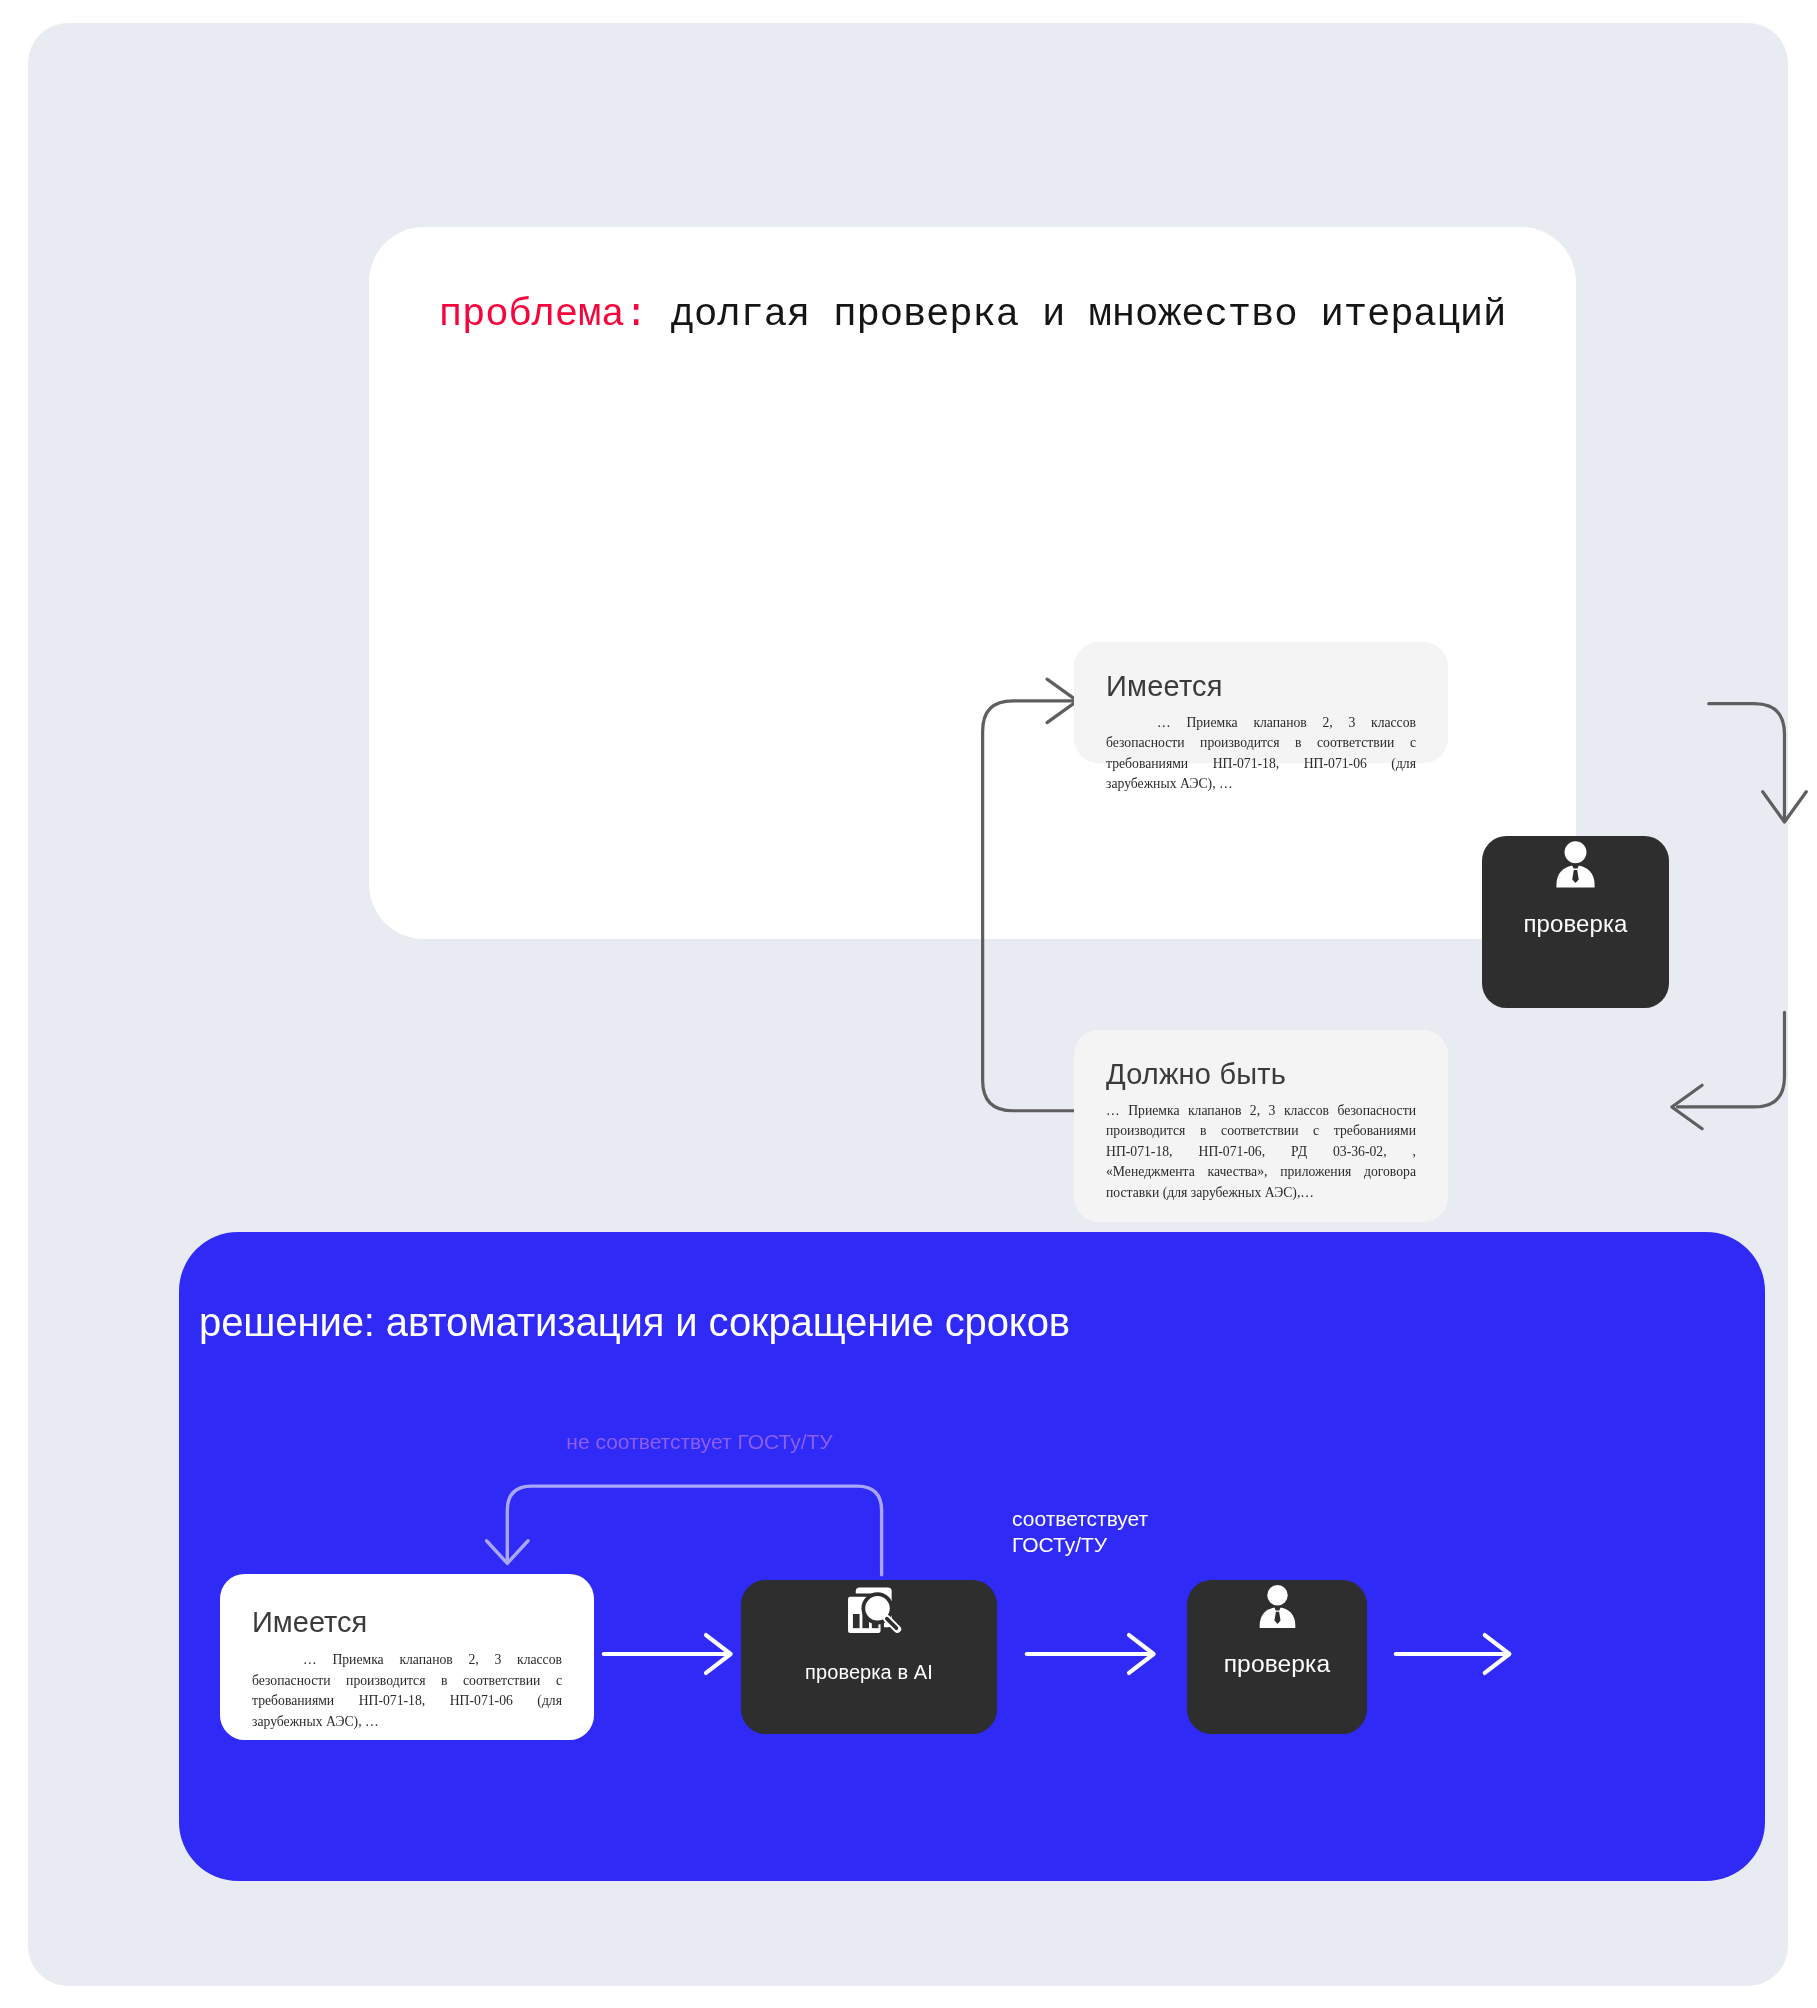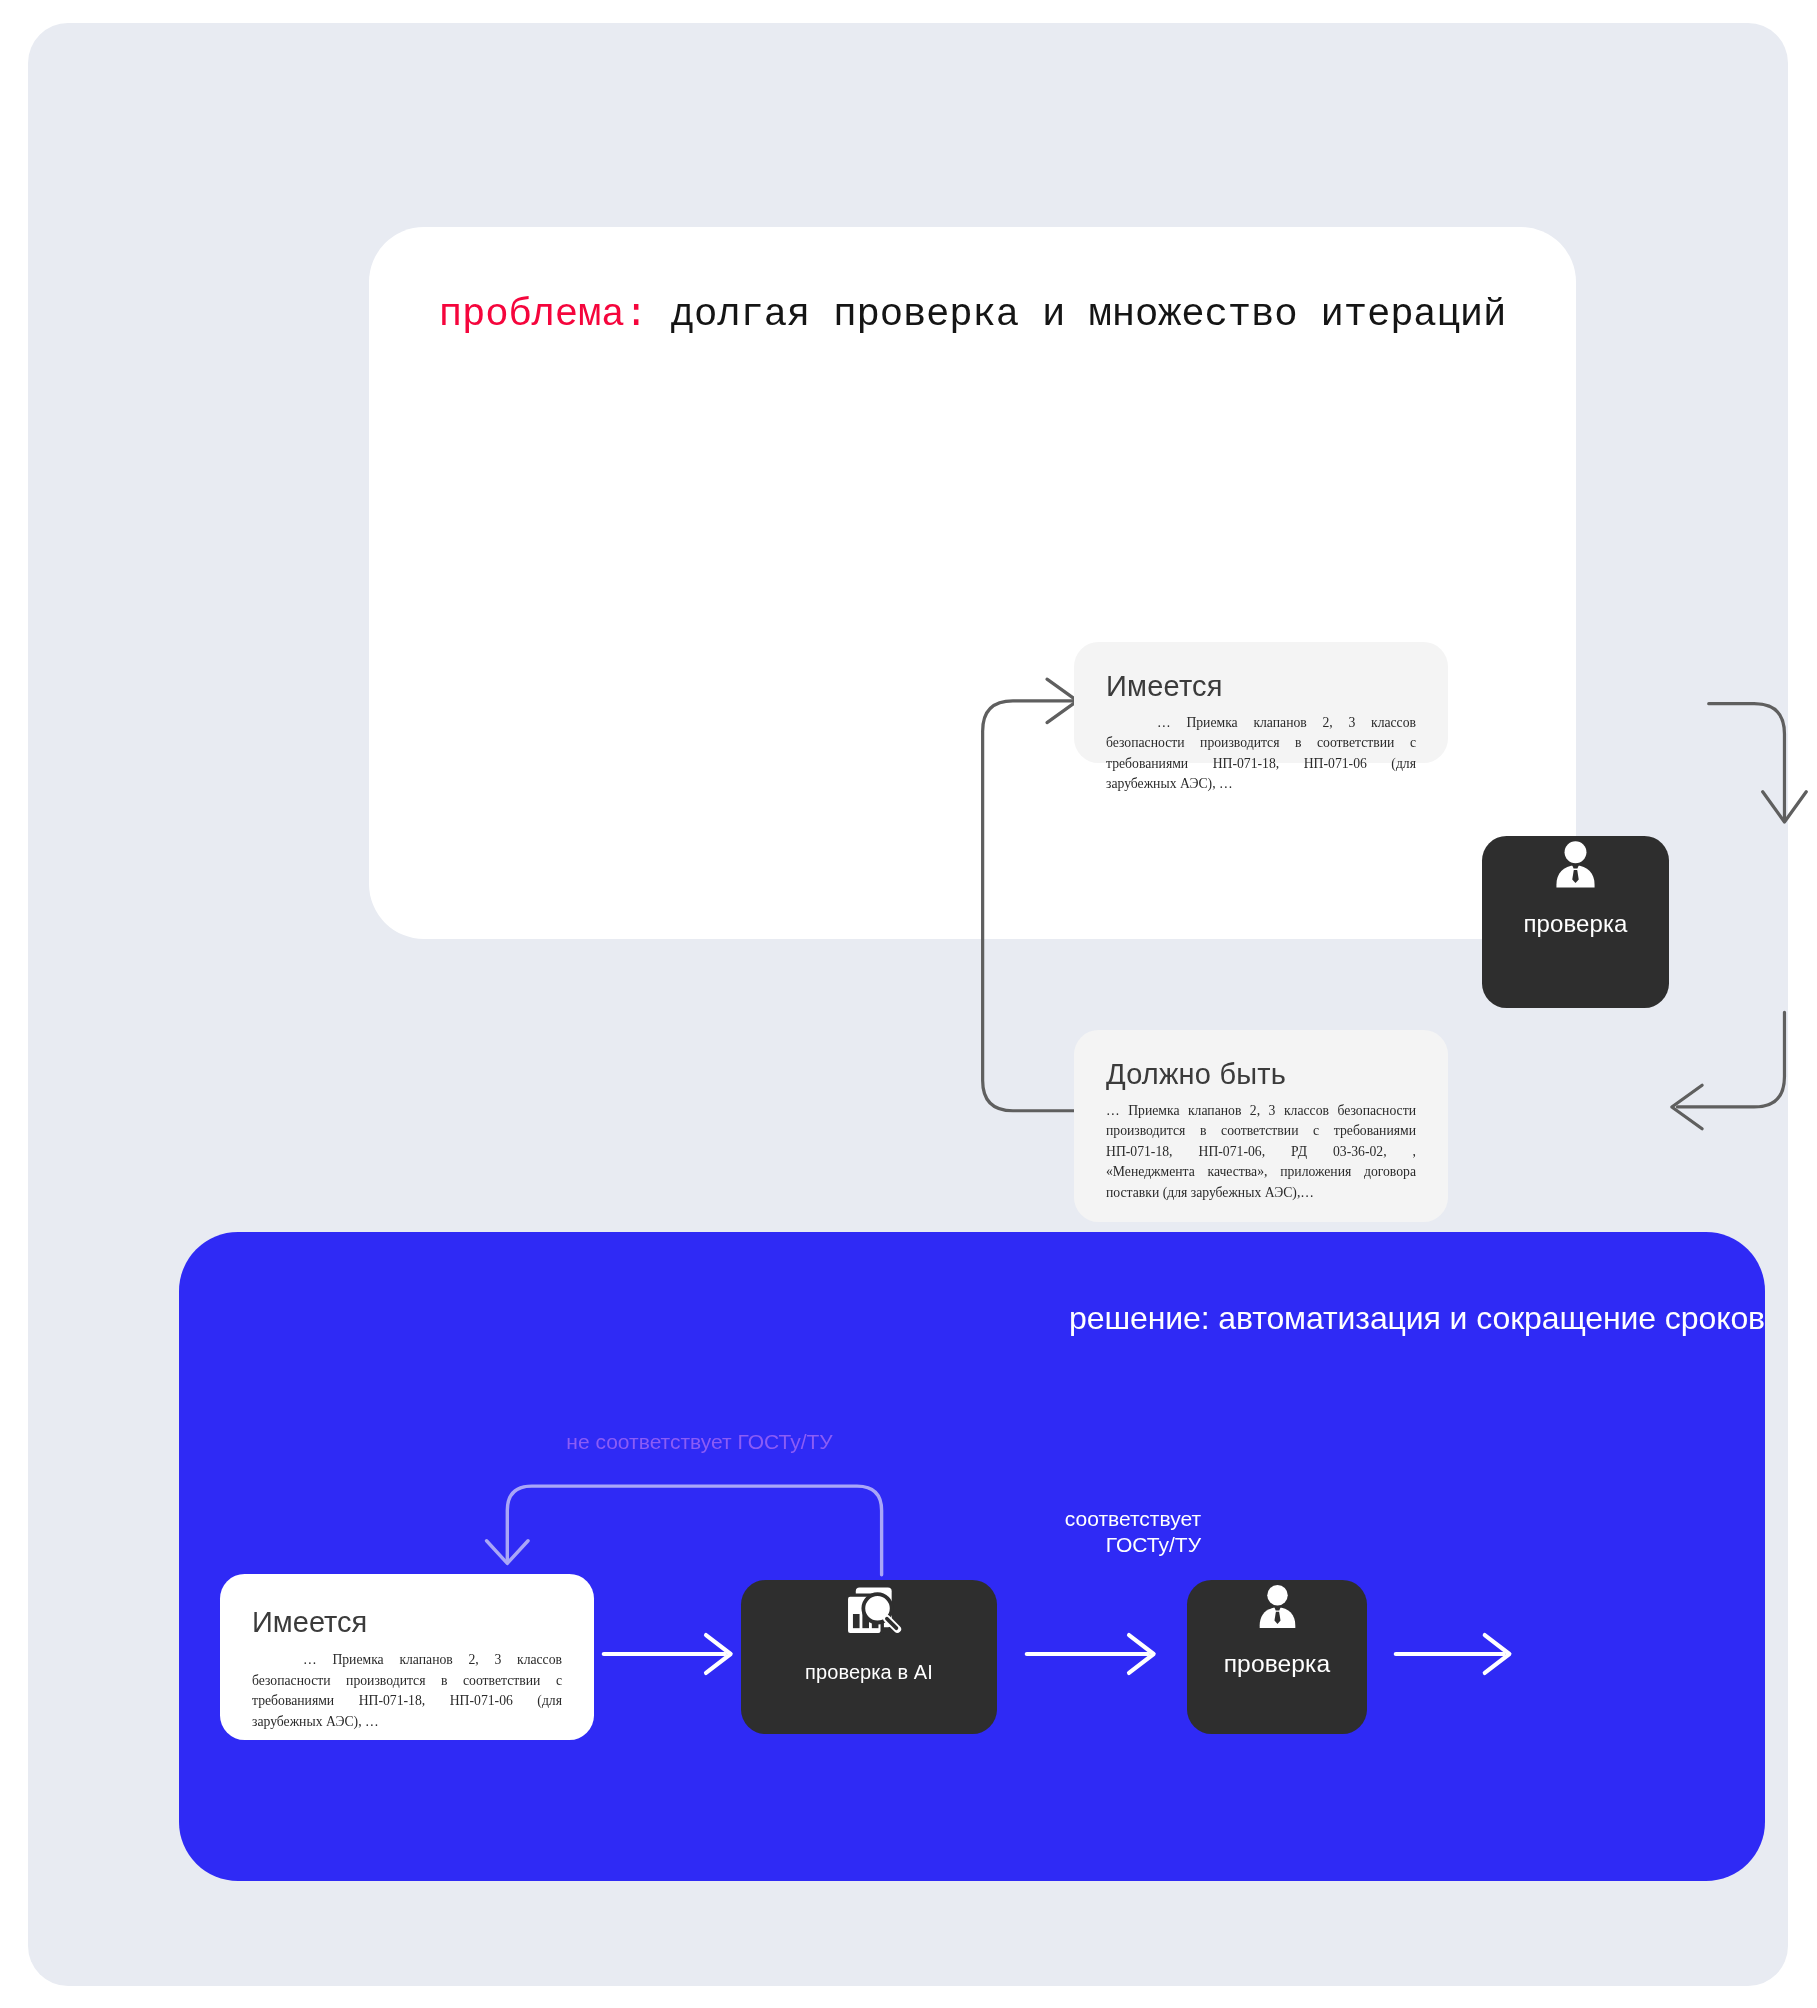--- a/index.html
+++ b/index.html
@@ -141,26 +141,27 @@
     width: 1586px;
     height: 649px;
     background: #2f2af5;
     border-radius: 59px;
   }
   #solution-title {
     position: absolute;
     left: 0;
     top: 68px;
     width: 100%;
-    text-align: right;
-    font-size: 32px;
+    text-align: left;
+    font-size: 40px;
     font-weight: 400;
     color: #ffffff;
     letter-spacing: -0.1px;
     white-space: nowrap;
+    padding-left: 20px;
   }
 
   
   #card-current-bottom {
     position: absolute;
     left: 192px;
     top: 1551px;
     width: 374px;
     height: 166px;
     background: #ffffff;
@@ -233,21 +234,21 @@
     font-size: 21px;
     white-space: nowrap;
   }
 
   
   #pass-label {
     position: absolute;
     left: 984px;
     top: 1483px;
     width: 189px;
-    text-align: right;
+    text-align: left;
     color: #ffffff;
     font-size: 21px;
     line-height: 1.22;
   }
 </style>
 </head>
 <body>
 
 <div id="page-panel">
 

